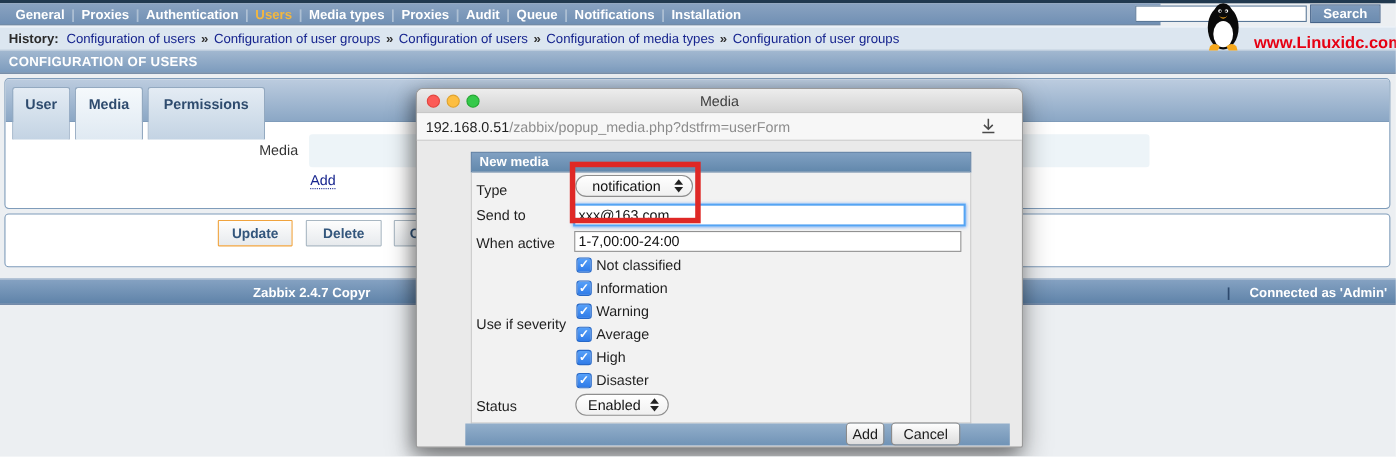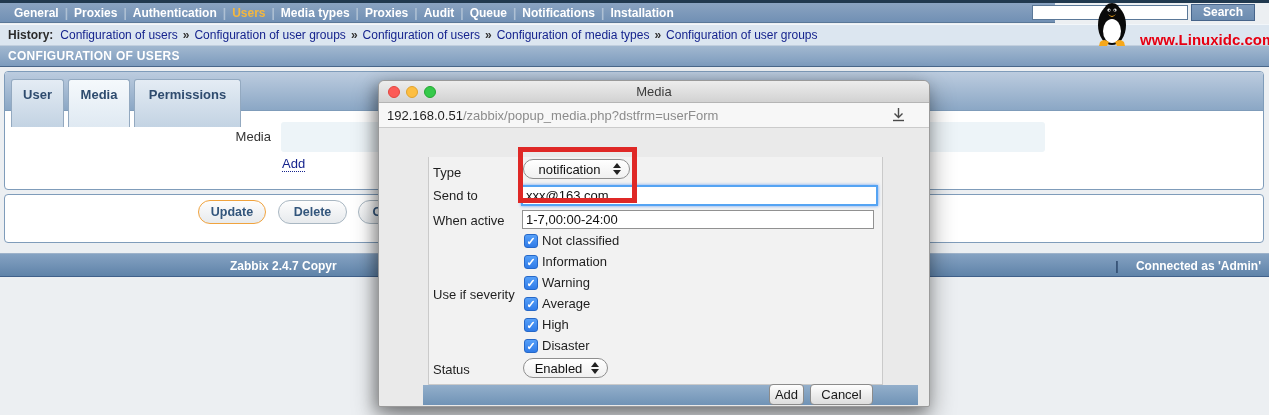--- a/index.html
+++ b/index.html
@@ -67,21 +67,21 @@
   .media-empty { position:absolute; left:276px; top:50px; width:764px; height:30px; background:#EDF4F8; border-radius:3px; }
   .add-link { position:absolute; left:277px; top:84px; color:#16248E; font-size:13px;
     border-bottom:1px dotted #16248E; cursor:pointer; }
   .panel2 {
     position:absolute; left:4px; top:194px; width:1260px; height:49px;
     background:#FFFFFF; border:1px solid #7F9CBA; border-radius:4px;
   }
   .form-btn {
     position:absolute; top:5px; height:24px;
     background:linear-gradient(180deg,#FDFDFD,#E7EAED);
-    border:1px solid #A9B7C2; border-radius:12px;
+    border:1px solid #A9B7C2; border-radius:1px;
     color:#33567C; font-weight:bold; font-size:12.5px; text-align:center; line-height:22px; cursor:pointer;
   }
   .btn-update { left:193px; width:68px; border-color:#F0A33E; }
   .btn-delete { left:273px; width:69px; }
   .btn-cancel-main { left:353px; width:70px; }
   
   .footerbar {
     position:absolute; left:0; top:253px; width:1269px; height:24px;
     background:linear-gradient(180deg,#85A2C2,#5F83A9);
     border-top:1px solid #9DB2CA; border-bottom:1px solid #40608A;
@@ -250,20 +250,21 @@
       <div class="dlg-title">Media</div>
     </div>
     <div class="dlg-urlbar">
       <span class="url-host">192.168.0.51</span><span class="url-path">/zabbix/popup_media.php?dstfrm=userForm</span>
       <svg class="dl-icon" viewBox="0 0 17 17">
         <path d="M8.5 1 L8.5 10 M4.5 6.5 L8.5 10.5 L12.5 6.5" stroke="#4A4A4A" stroke-width="1.4" fill="none"></path>
         <path d="M3 13.5 L14 13.5" stroke="#4A4A4A" stroke-width="1.4"></path>
       </svg>
     </div>
 
+    <div class="nm-header">New media</div>
     <div class="nm-body"></div>
 
     <div class="dlg-label" style="top:84px;">Type</div>
     <div class="mac-select" style="left:144px; top:78px; width:107px;">
       <span class="sel-text">notification</span>
       <span class="sel-arrows">
           <span class="arr-up"></span>
           <span class="arr-down"></span>
         </span>
     </div>

